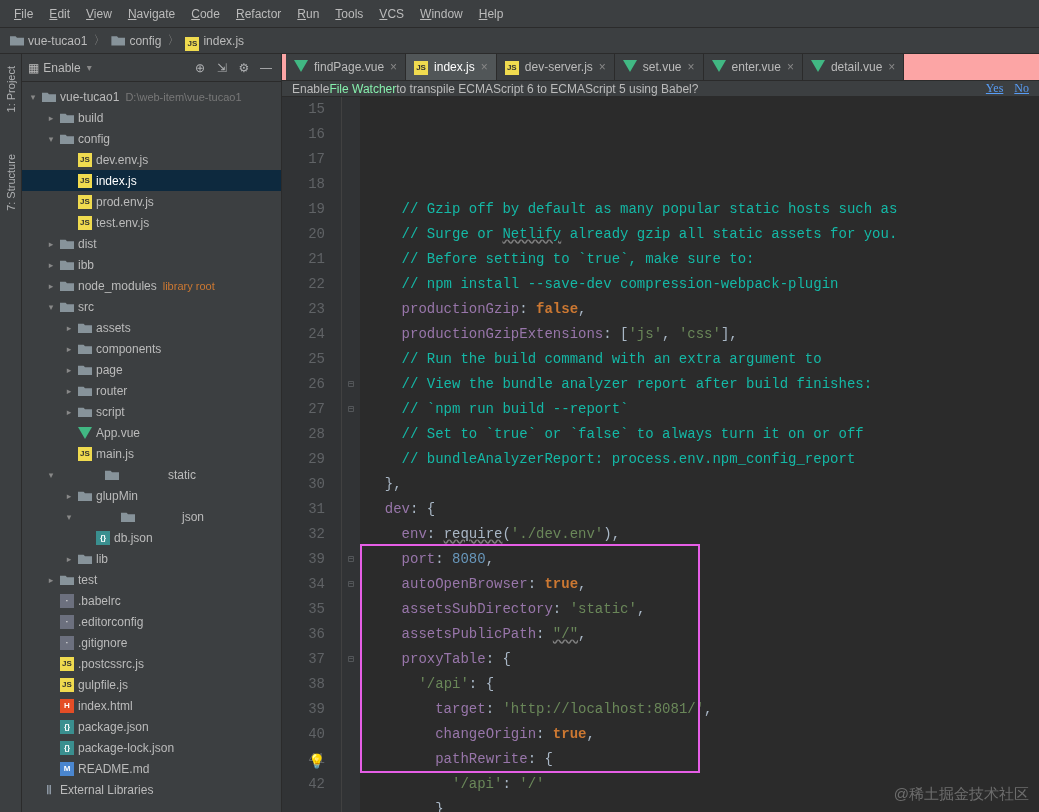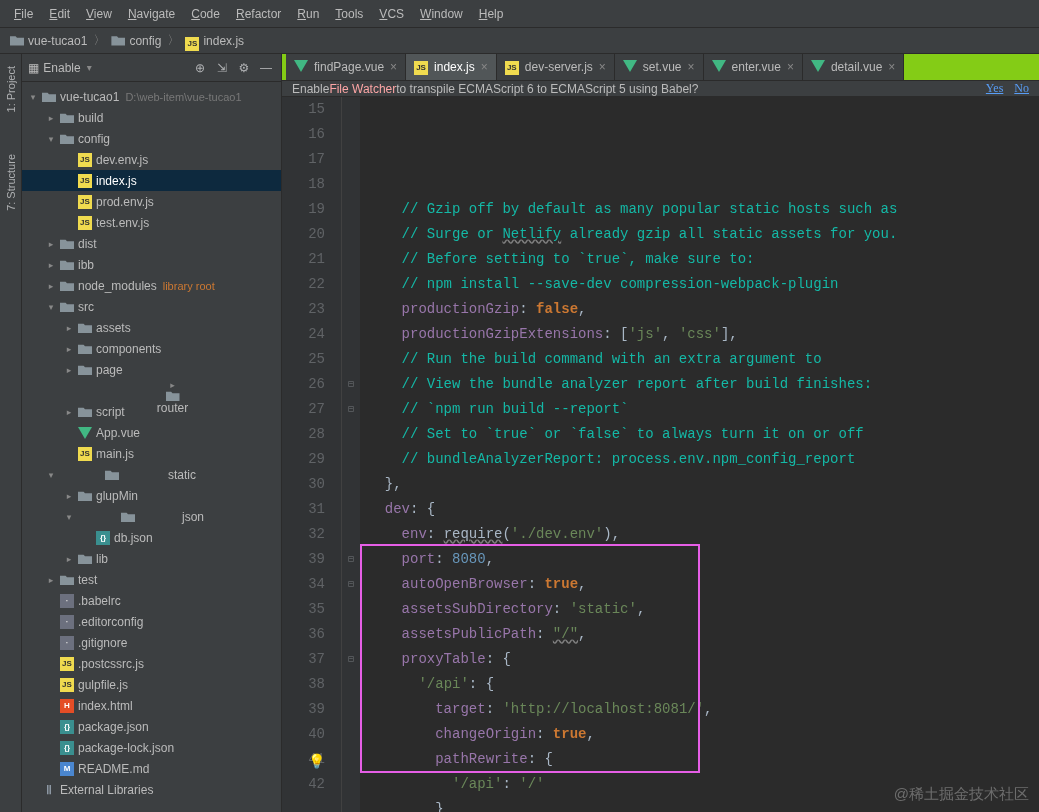--- a/index.html
+++ b/index.html
@@ -105,21 +105,21 @@
   .tree-row .arrow.open::before { content:"▾"; }
   .tree-row .arrow.closed::before { content:"▸"; }
   .tree-row .fi { width:14px; height:14px; margin:0 4px; display:inline-flex; align-items:center; justify-content:center; }
   .tree-row .label { }
   .tree-row .annot { color:#787878; margin-left:6px; font-size:11px; }
   .tree-row .annot.orange { color:#cc7832; }
   
   .editor { flex:1; display:flex; flex-direction:column; background:#2b2b2b; }
   .tabsbar {
     height: 28px;
-    background: #84cc16;
+    background: #fca5a5;
     border-bottom: 1px solid #2b2b2b;
     display: flex;
     padding-left: 4px;
   }
   .tab {
     height: 26px;
     display: flex;
     align-items: center;
     padding: 0 8px;
     background: #3c3f41;
@@ -133,21 +133,21 @@
   .notice {
     height: 22px;
     background: #3c3f41;
     border-bottom: 1px solid #2b2b2b;
     display:flex;
     align-items:center;
     padding: 0 10px;
     font-size:12px;
     color:#bbbbbb;
   }
-  .notice .link { color:#fca5a5; }
+  .notice .link { color:#86efac; }
   .notice .right { margin-left:auto;font-family:Liberation Serif, serif; }
   .notice .right a { color:#589df6; margin-left:8px; text-decoration:underline; cursor:default; }
   .code {
     flex:1;
     display:flex;
     font-family: "Consolas","Courier New",monospace;
     font-size: 14px;
     line-height: 25px;
     position:relative;
   }
@@ -332,21 +332,21 @@
           </span>
           <span class="label">components</span>
         </div>
         <div class="tree-row" style="padding-left: 42px;">
           <span class="arrow closed"></span>
           <span class="fi">
             <span class="folder-ic"></span>
           </span>
           <span class="label">page</span>
         </div>
-        <div class="tree-row" style="padding-left: 42px; flex-direction: column;">
+        <div class="tree-row" style="padding-left: 42px;">
           <span class="arrow closed"></span>
           <span class="fi">
             <span class="folder-ic"></span>
           </span>
           <span class="label">router</span>
         </div>
         <div class="tree-row" style="padding-left: 42px;">
           <span class="arrow closed"></span>
           <span class="fi">
             <span class="folder-ic"></span>

